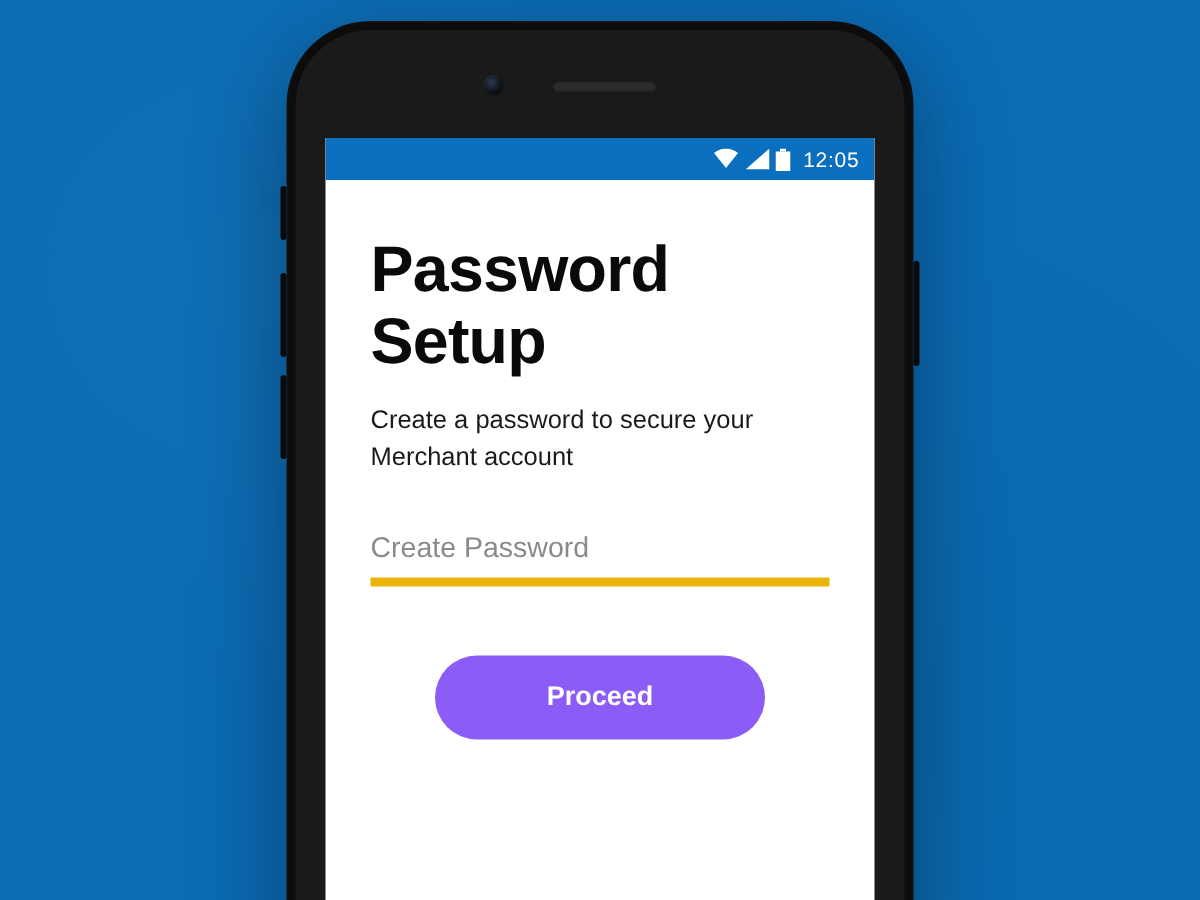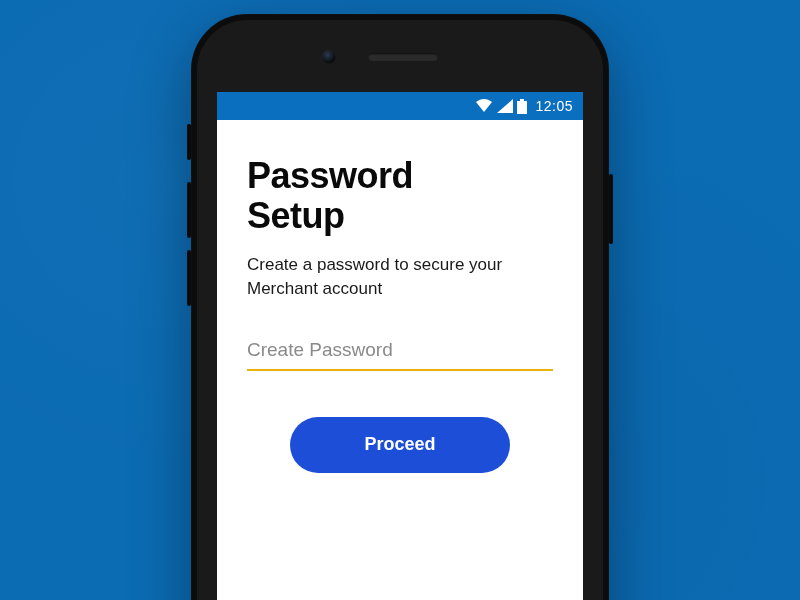--- a/index.html
+++ b/index.html
@@ -85,59 +85,59 @@
     font-size: 14px;
     font-weight: 500;
     margin-left: 4px;
     letter-spacing: 0.5px;
   }
 
   .content {
     padding: 36px 30px 0 30px;
   }
   .title {
-    font-size: 36px;
+    font-size: 43px;
     font-weight: 900;
     line-height: 1.12;
     color: #0a0a0a;
     letter-spacing: -0.5px;
     font-family: Arial Black, Arial, sans-serif;
     margin-bottom: 16px;
   }
   .subtitle {
     font-size: 17px;
     line-height: 1.45;
     color: #1a1a1a;
     max-width: 260px;
     margin-bottom: 31px;
   }
   .field {
     margin-bottom: 46px;
   }
   .field input {
     width: 100%;
     border: none;
-    border-bottom: 2px solid #eab308;
+    border-bottom: 6px solid #eab308;
     padding: 6px 0 8px 0;
     font-size: 19px;
     color: #222;
     outline: none;
     background: transparent;
   }
   .field input::placeholder {
     color: #8a8a8a;
   }
   .primary-btn {
     display: block;
     margin: 18px auto 0 auto;
     width: 220px;
     height: 56px;
     border: none;
     border-radius: 28px;
-    background: #1d4ed8;
+    background: #8b5cf6;
     color: #fff;
     font-size: 18px;
     font-weight: 600;
     cursor: pointer;
   }
 </style>
 </head>
 <body>
 
 <div class="phone">

